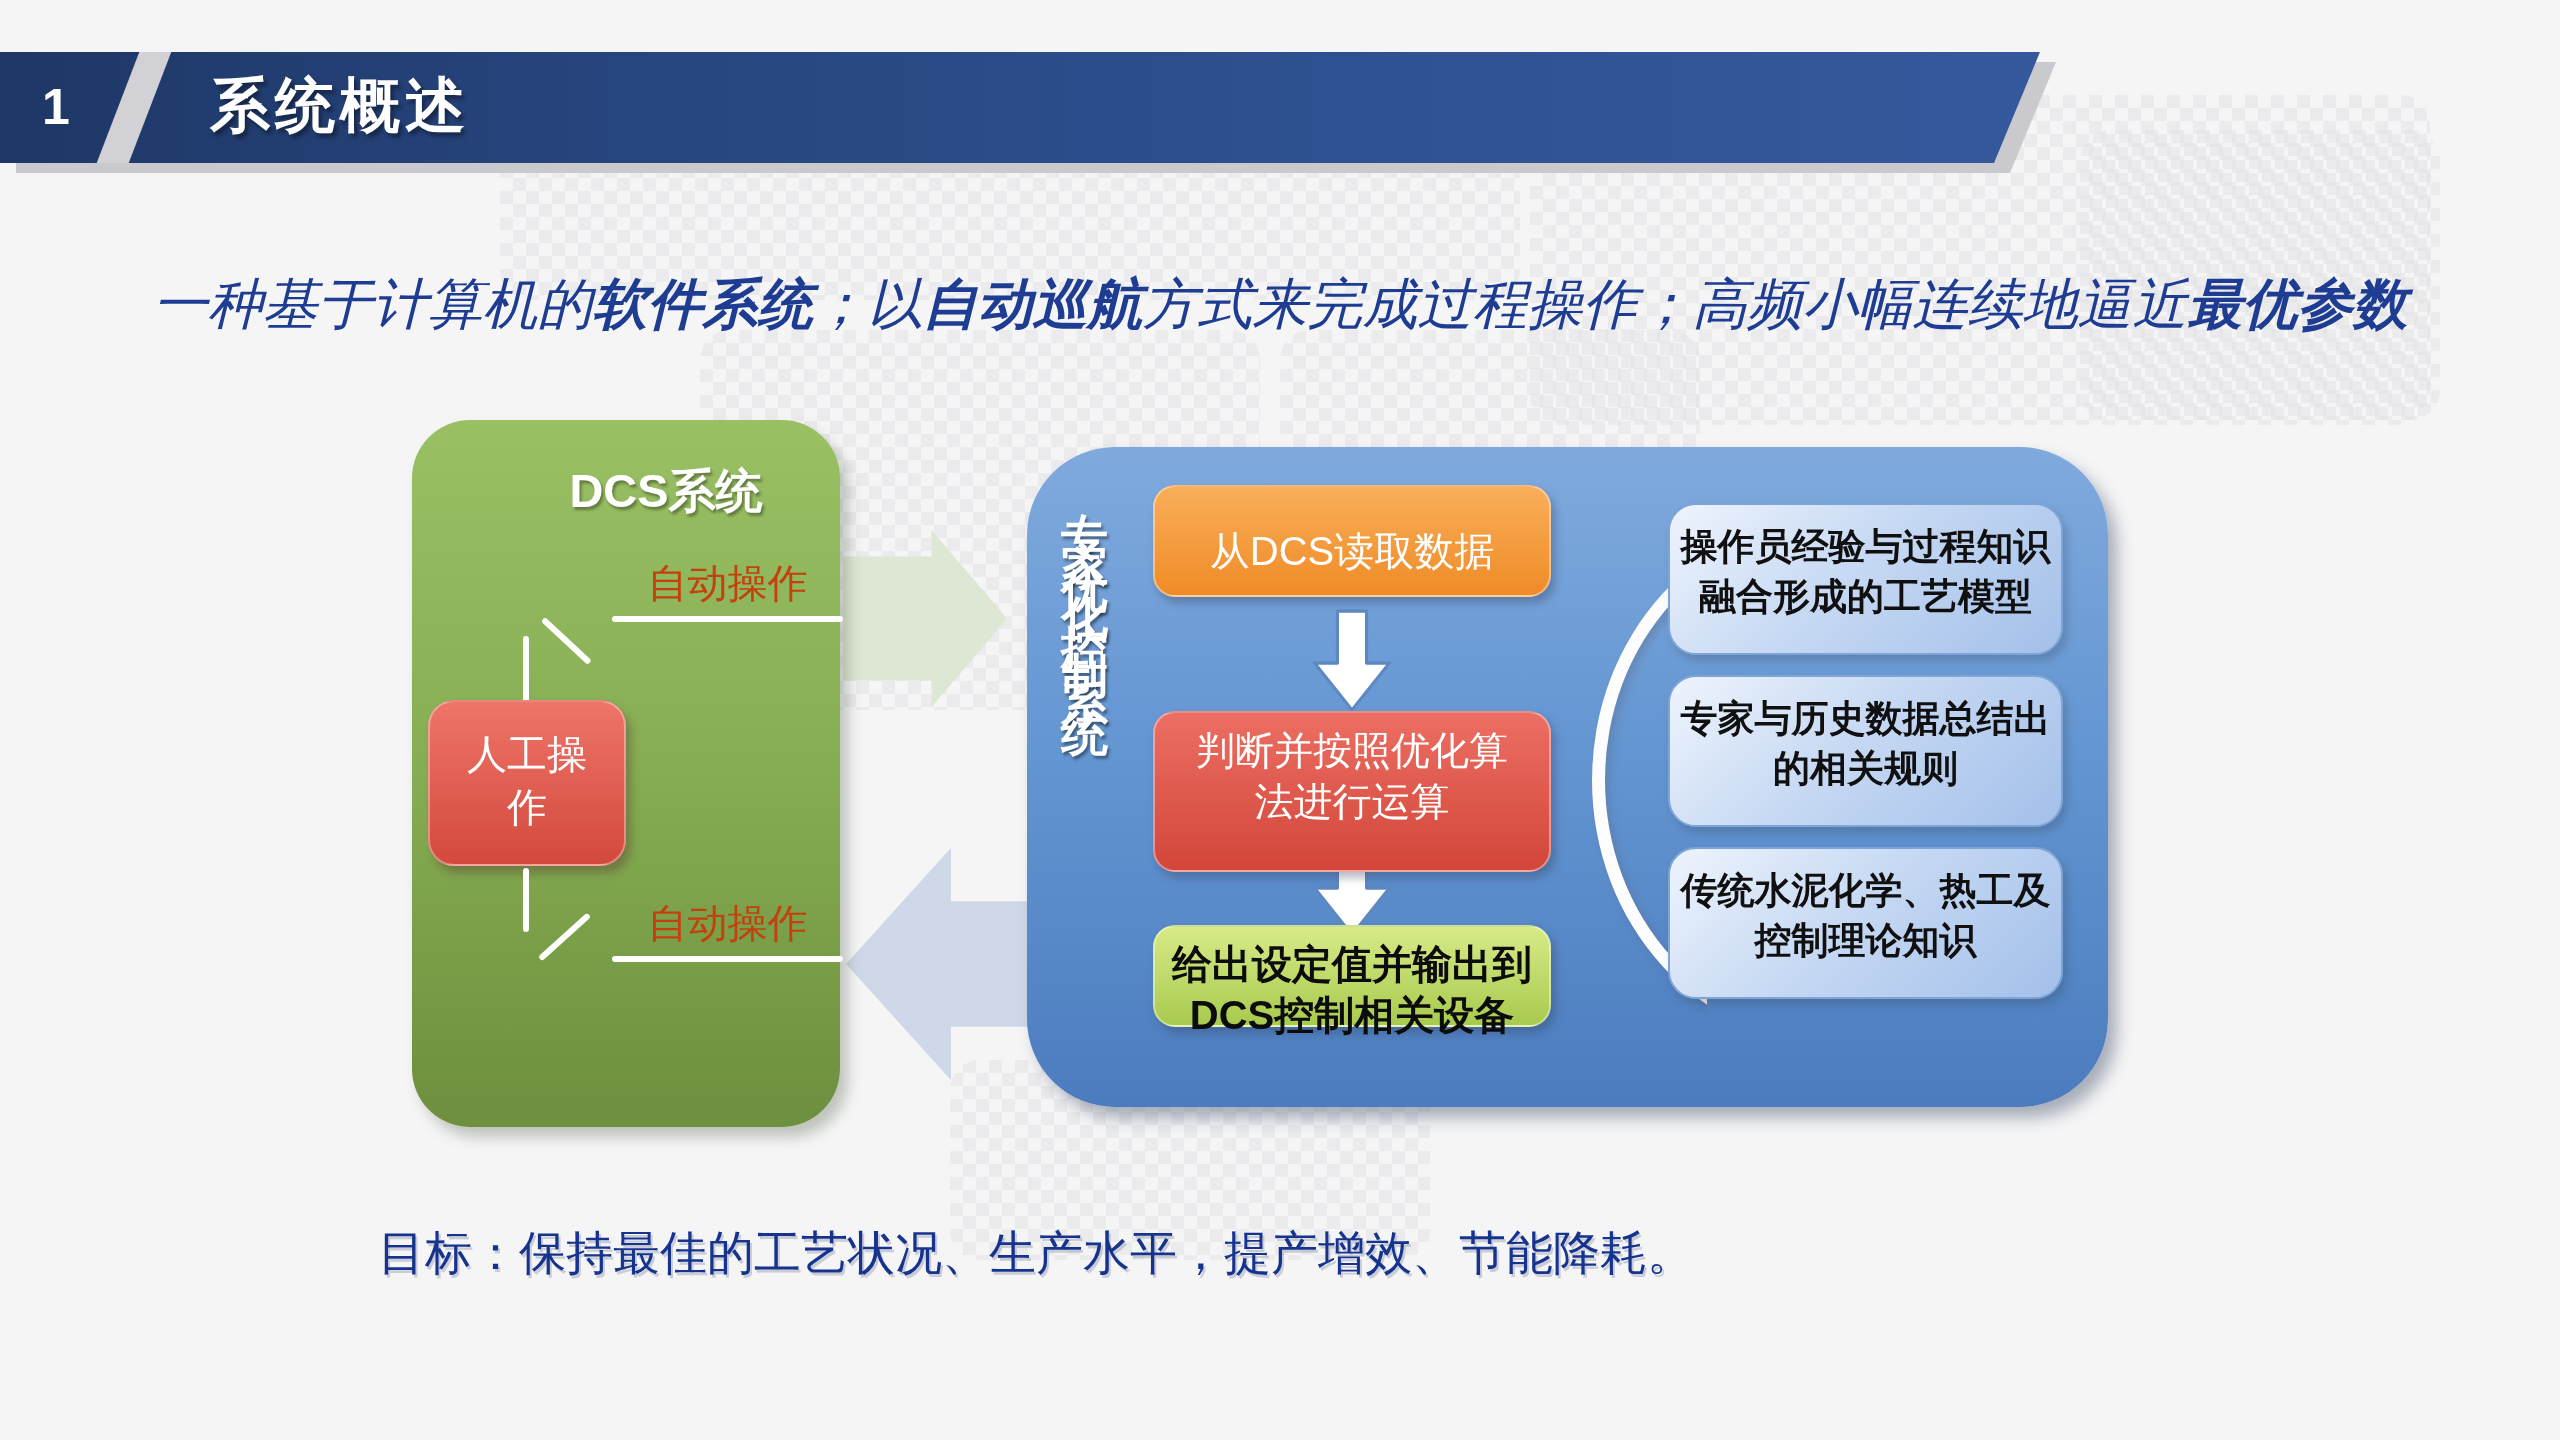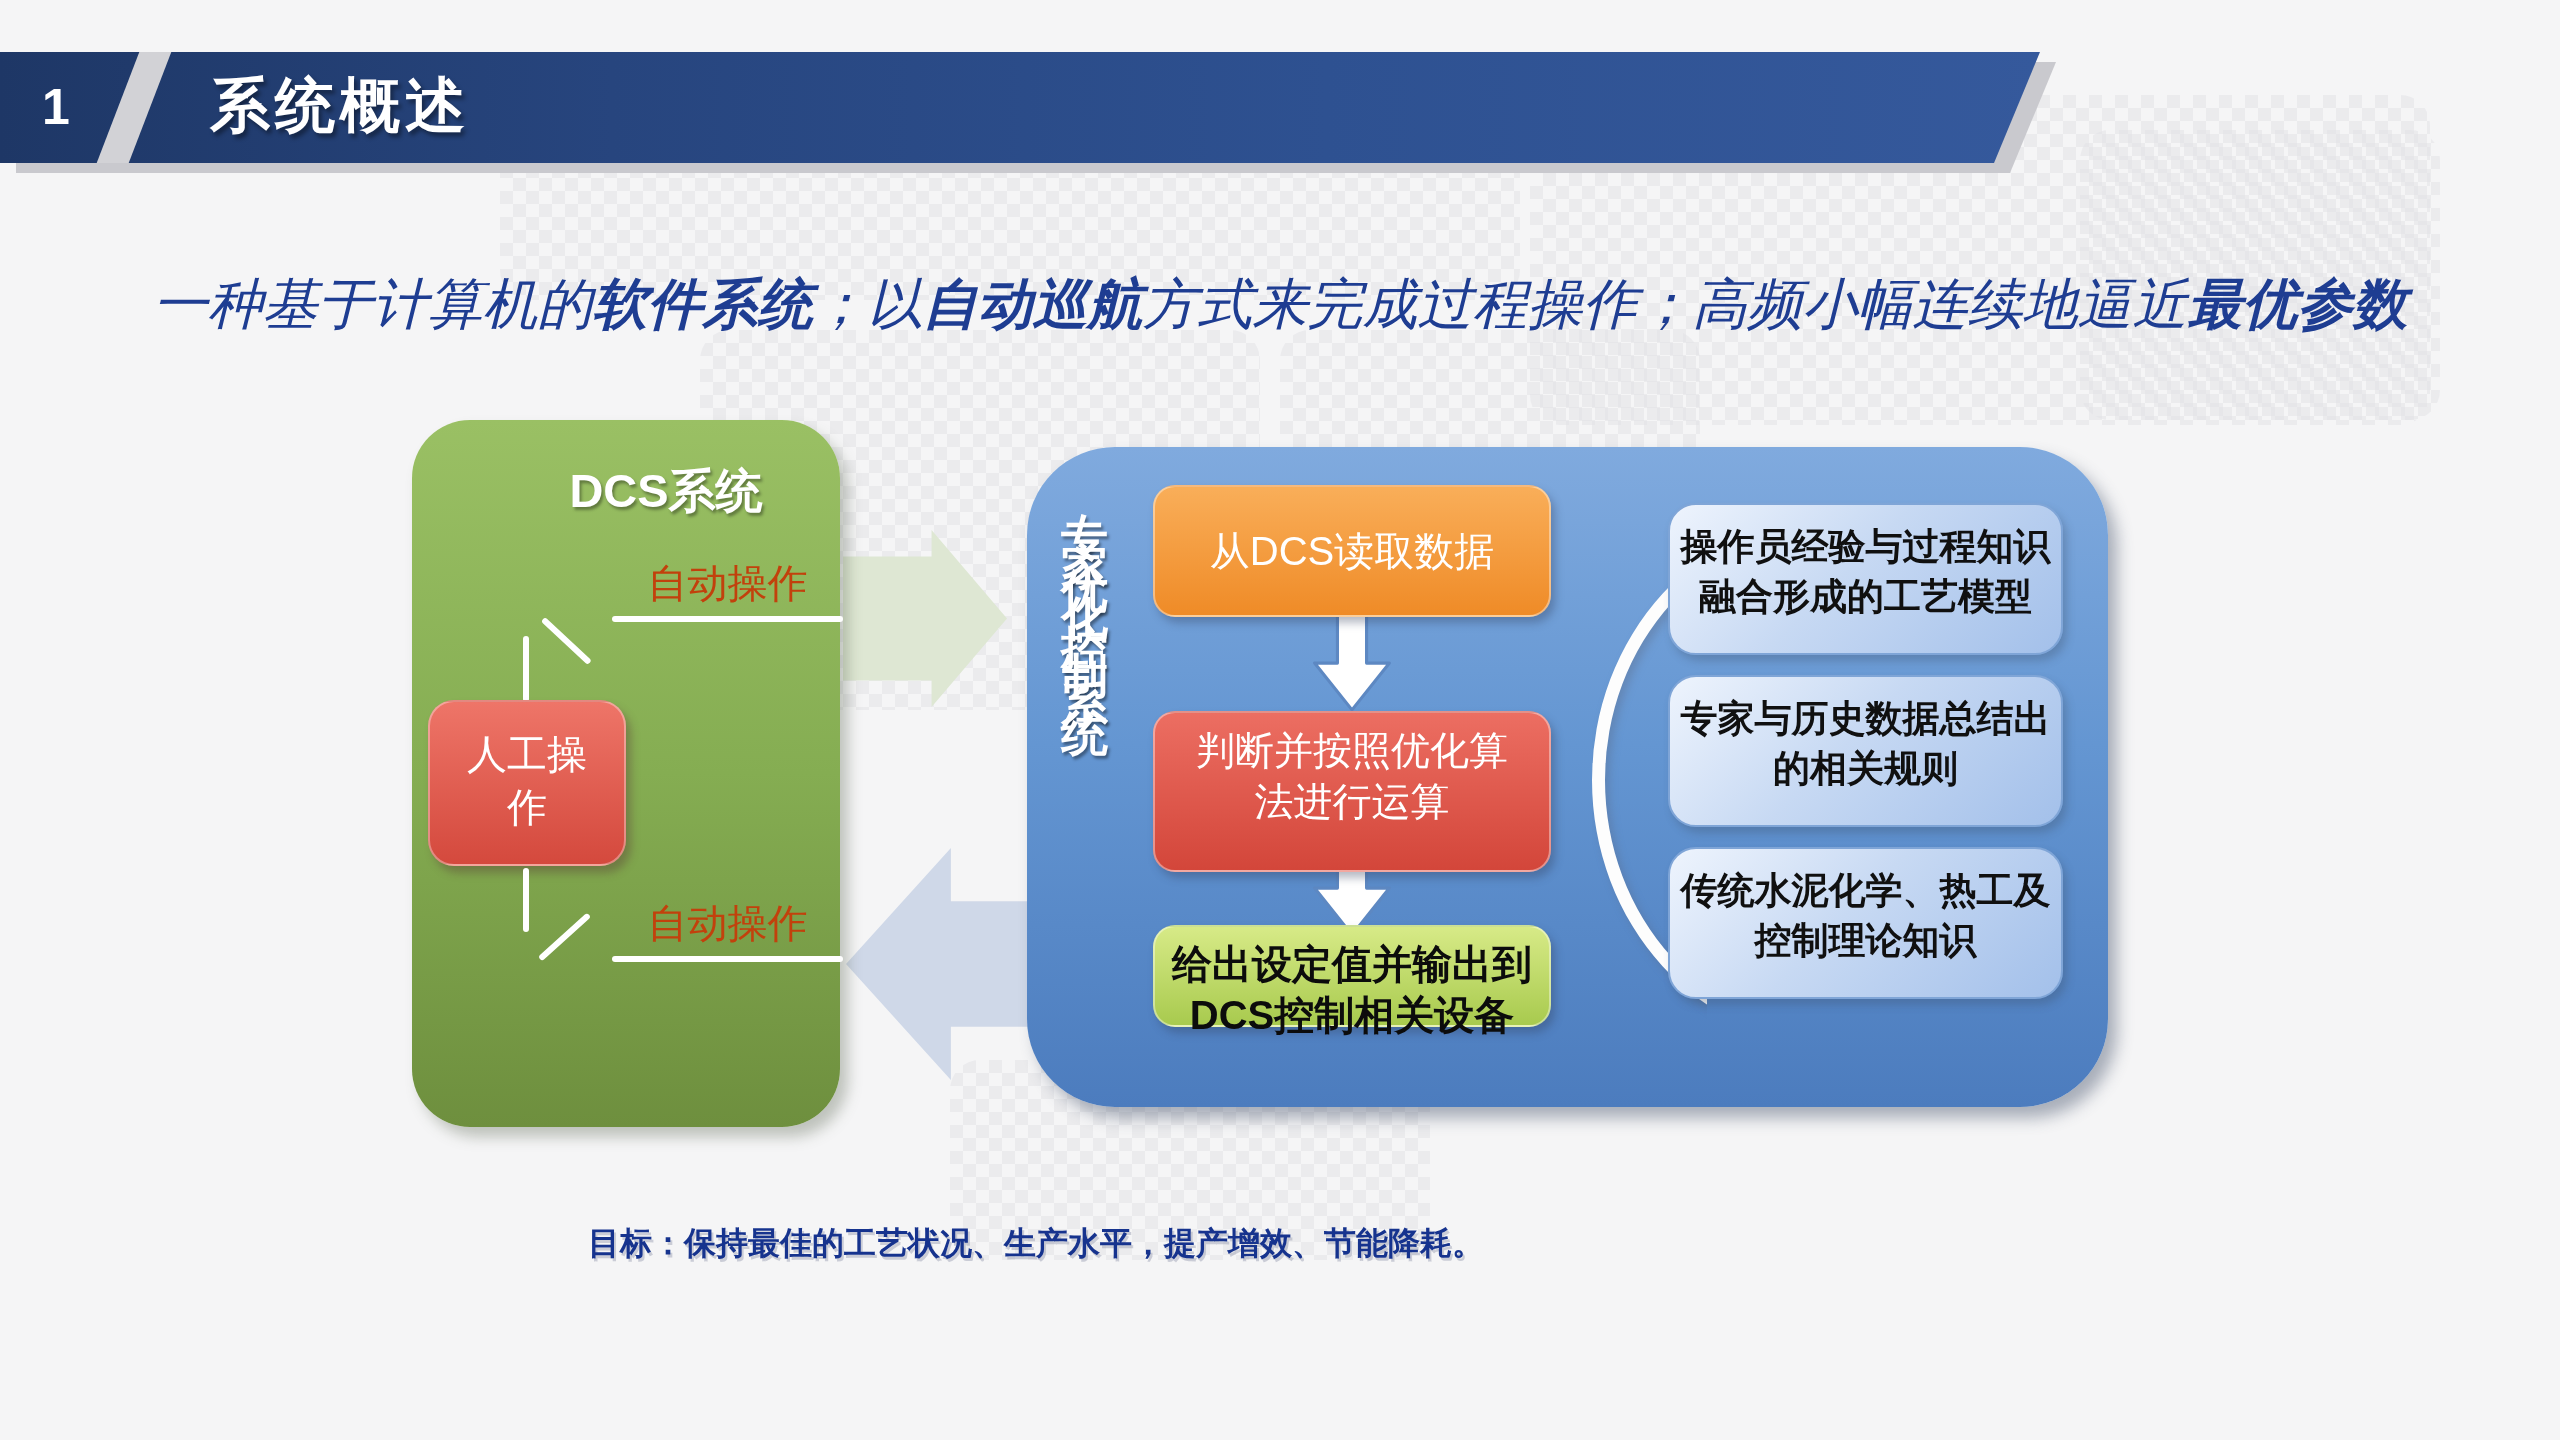--- a/index.html
+++ b/index.html
@@ -18,21 +18,21 @@
     clip-path:polygon(0 0,100% 0,calc(100% - 46px) 100%,0 100%);}
   .page-number{left:0;top:52px;width:112px;height:111px;line-height:111px;text-align:center;
     color:#fff;font-size:50px;font-weight:bold;z-index:3;}
   .banner-slash{left:118px;top:52px;width:32px;height:111px;background:#d2d2d6;
     transform:skewX(-21deg);z-index:3;}
   .page-title{left:210px;top:52px;height:111px;line-height:108px;color:#fff;font-size:60px;
     font-weight:bold;letter-spacing:5px;text-shadow:3px 4px 4px rgba(0,0,0,.4);z-index:3;}
   
   .subtitle{left:0;top:268px;width:2560px;text-align:center;font-size:55px;color:#1e3d92;z-index:5;font-style:italic;}
   .subtitle b{font-weight:bold;}
-  .goal{left:0;top:1222px;width:2072px;text-align:center;font-size:32px;font-weight:bold;
+  .goal{left:0;top:1222px;width:2072px;text-align:center;font-size:47px;font-weight:normal;
     color:#16338e;text-shadow:2px 3px 0 rgba(150,155,175,.45);z-index:5;}
   
   .dcs-box{left:412px;top:420px;width:428px;height:707px;border-radius:58px;
     background:linear-gradient(180deg,#9ac064 0%,#85ad52 50%,#6e8f3e 100%);
     box-shadow:8px 10px 14px rgba(90,100,80,.35);z-index:2;}
   .dcs-title{left:412px;top:460px;width:508px;text-align:center;color:#fff;font-size:47px;
     font-weight:bold;text-shadow:2px 3px 3px rgba(0,0,0,.35);z-index:3;}
   .auto-label{width:231px;left:612px;text-align:center;font-size:40px;color:#c2410c;z-index:3;}
   .wline{background:#fff;z-index:3;border-radius:3px;}
   .manual-box{left:428px;top:700px;width:198px;height:166px;border-radius:26px;
@@ -46,21 +46,21 @@
     clip-path:polygon(100% 23%,46% 23%,46% 0,0 50%,46% 100%,46% 77%,100% 77%);}
   
   .expert-panel{left:1027px;top:447px;width:1081px;height:660px;border-radius:88px;
     background:linear-gradient(180deg,#80aade 0%,#6496d2 45%,#4c7cbe 100%);
     box-shadow:9px 11px 16px rgba(60,75,100,.42);z-index:2;}
   .expert-title{left:1054px;top:474px;height:630px;writing-mode:vertical-rl;text-orientation:upright;
     color:#fff;font-size:47px;font-weight:bold;letter-spacing:28px;
     text-shadow:2px 3px 3px rgba(0,0,0,.4);z-index:3;}
   .flow-box{left:1153px;width:398px;border-radius:22px;text-align:center;z-index:4;
     border:2px solid rgba(255,255,255,.4);box-shadow:4px 6px 8px rgba(50,60,90,.35);}
-  .flow-read{top:485px;height:132px;line-height:128px;font-size:40px;color:#fff;
+  .flow-read{top:485px;height:112px;line-height:128px;font-size:40px;color:#fff;
     background:linear-gradient(180deg,#f9ae59 0%,#ef8b27 100%);}
   .flow-judge{top:711px;height:161px;font-size:39px;color:#fff;line-height:1.3;padding-top:13px;
     background:linear-gradient(180deg,#ec6e62 0%,#d3463a 100%);}
   .flow-output{top:925px;height:102px;font-size:40px;color:#0c0c0c;font-weight:bold;line-height:1.28;
     padding-top:12px;background:linear-gradient(180deg,#d7ea87 0%,#a8ca4e 100%);}
   .down-arrow{z-index:3;}
   
   .arc-clip{left:1592px;top:517px;width:115px;height:526px;overflow:hidden;z-index:3;}
   .arc{position:absolute;left:0;top:0;width:480px;height:526px;border-radius:50%;
     border:13px solid #fdfdfd;filter:drop-shadow(4px 5px 4px rgba(90,100,125,.35));}

